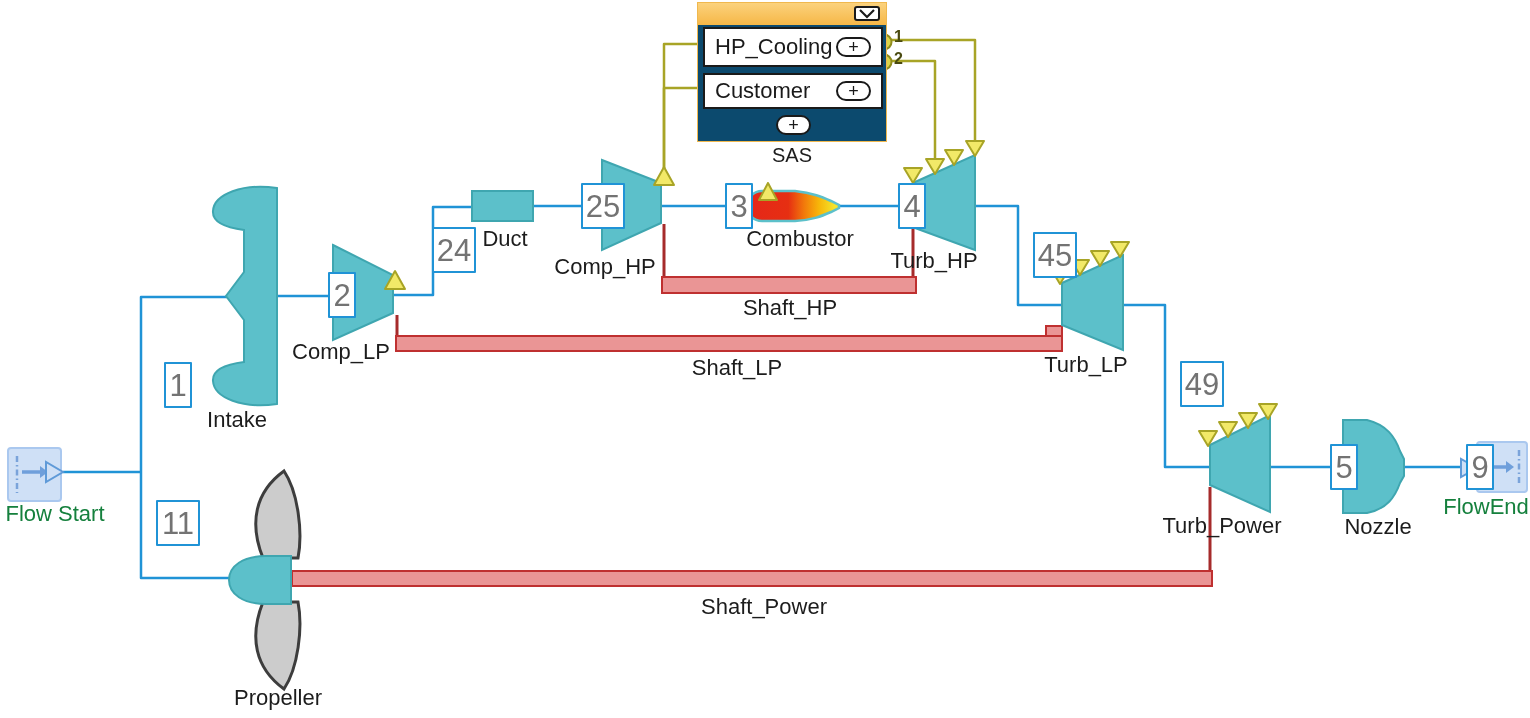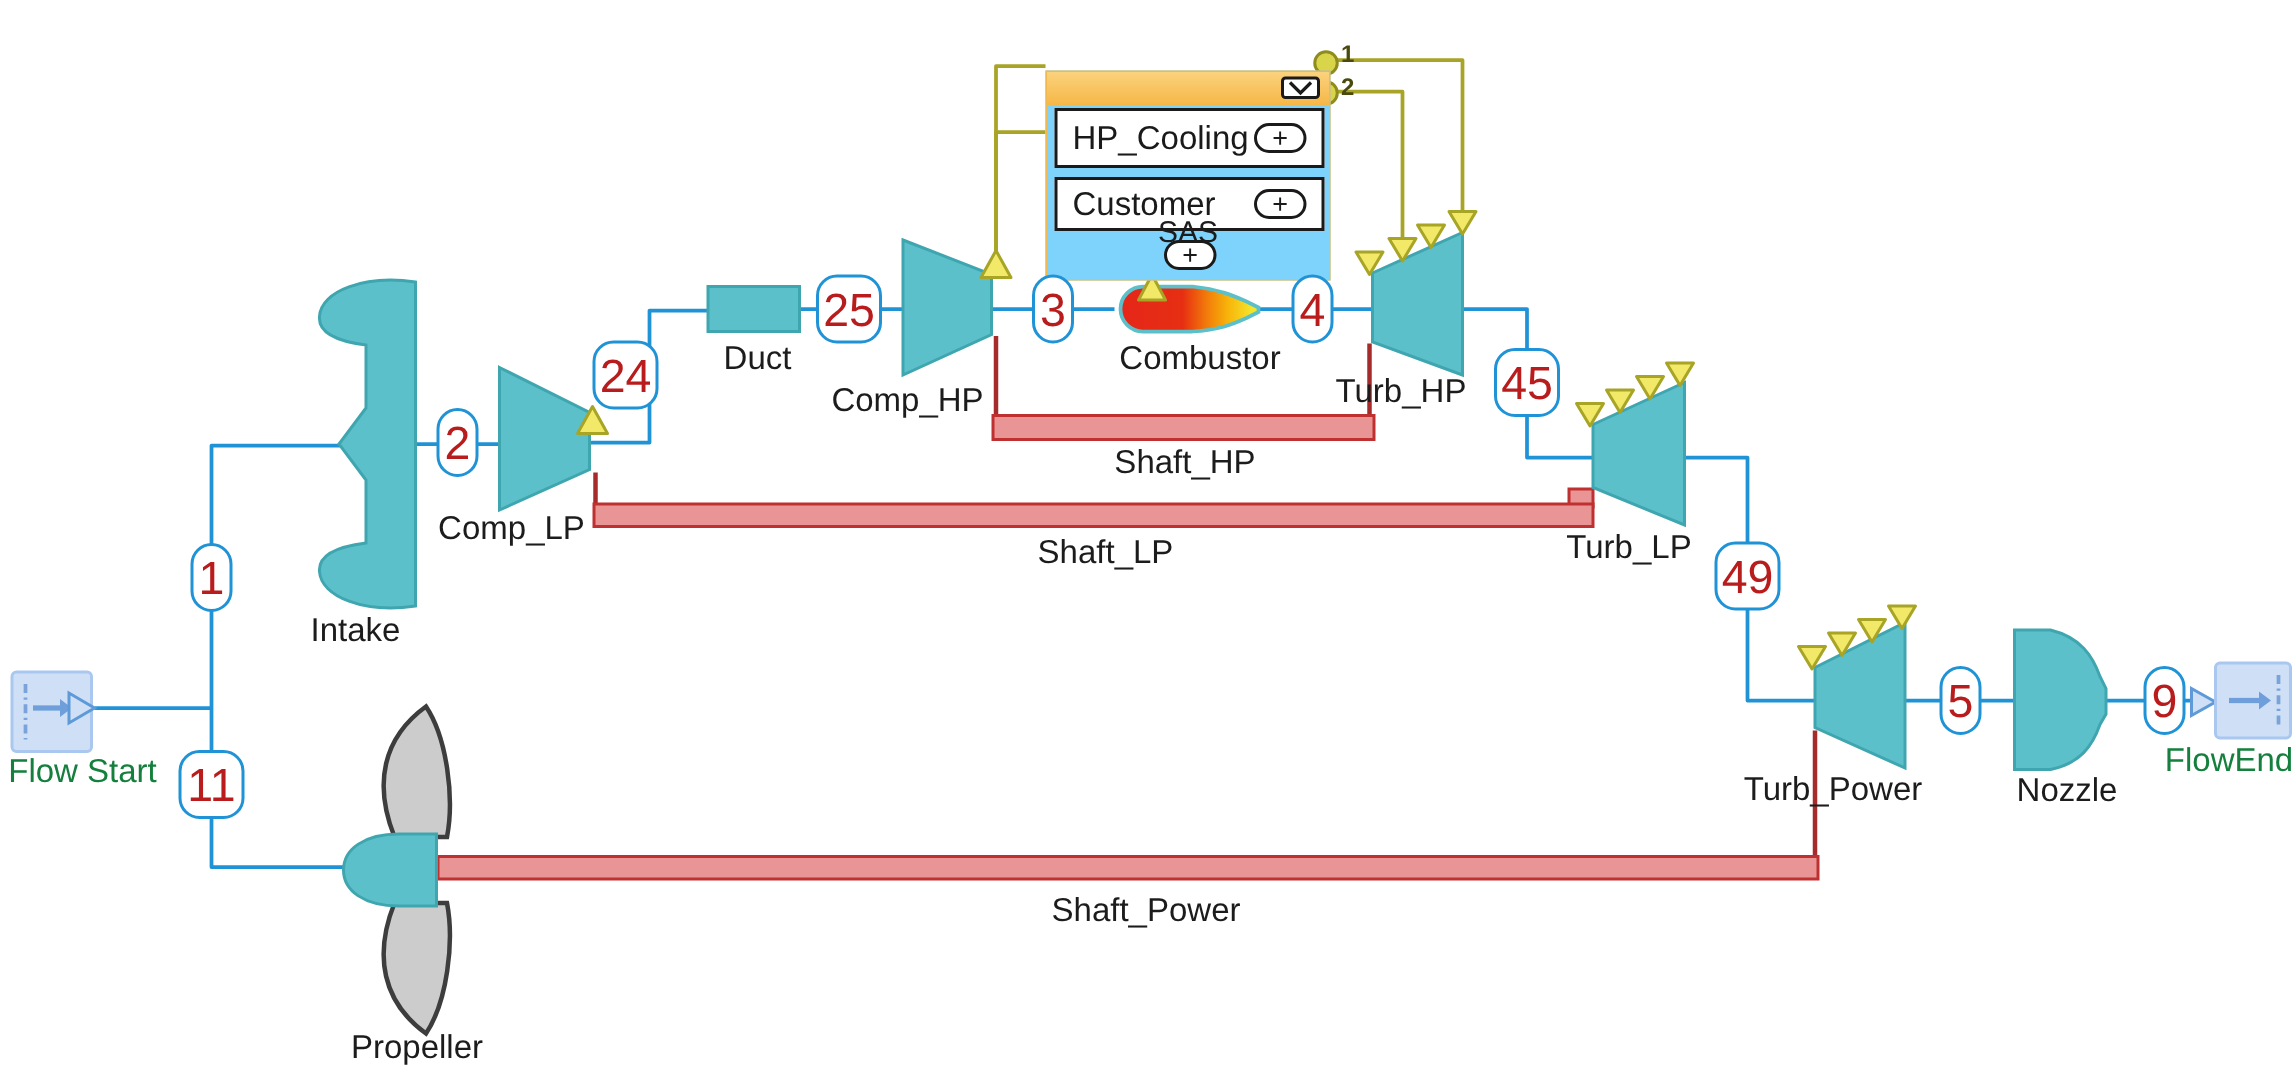--- a/index.html
+++ b/index.html
@@ -1,30 +1,30 @@
 <!DOCTYPE html>
 <html><head>
 <meta charset="utf-8">
 <style>
   html,body{margin:0;padding:0;background:#ffffff;}
   .canvas{position:relative;width:1530px;height:718px;background:#ffffff;overflow:hidden;
           font-family:"Liberation Sans",sans-serif;}
   .layer{position:absolute;left:0;top:0;}
   
   .station{position:absolute;box-sizing:border-box;height:46px;background:#ffffff;
-           border:2.5px solid #2093d6;border-radius:14px;display:flex;align-items:center;
-           justify-content:center;font-size:31px;color:#b91c1c;line-height:1;}
+           border:2.5px solid #2093d6;border-radius:1px;display:flex;align-items:center;
+           justify-content:center;font-size:31px;color:#737373;line-height:1;margin-left:37px;}
   .st-w1{width:28px;} .st-w2{width:44px;}
   
   .lbl{position:absolute;transform:translateX(-50%);font-size:22px;color:#1c1c1c;
        white-space:nowrap;line-height:1.2;}
   .lbl.io{color:#15803d;}
   
-  .sas{position:absolute;left:697px;top:2px;width:190px;height:140px;background:#7dd3fc;
-       border:1.5px solid #f0b84e;box-sizing:border-box;margin-top:45px;}
+  .sas{position:absolute;left:697px;top:2px;width:190px;height:140px;background:#0c4a6e;
+       border:1.5px solid #f0b84e;box-sizing:border-box;}
   .sas-header{position:absolute;left:0;top:0;right:0;height:22px;
               background:linear-gradient(#fbd27d,#f6b747);}
   .sas-collapse{position:absolute;right:6px;top:3px;width:26px;height:15px;background:#fff;
                 border:2px solid #1a1a1a;border-radius:3px;display:flex;align-items:center;
                 justify-content:center;padding:0;}
   .sas-row{position:absolute;left:5px;width:180px;background:#ffffff;border:2px solid #1a1a1a;
            box-sizing:border-box;display:flex;align-items:center;padding-left:10px;
            font-size:22px;color:#1a1a1a;}
   .sas-row-1{top:24px;height:40px;}
   .sas-row-2{top:70px;height:36px;}

